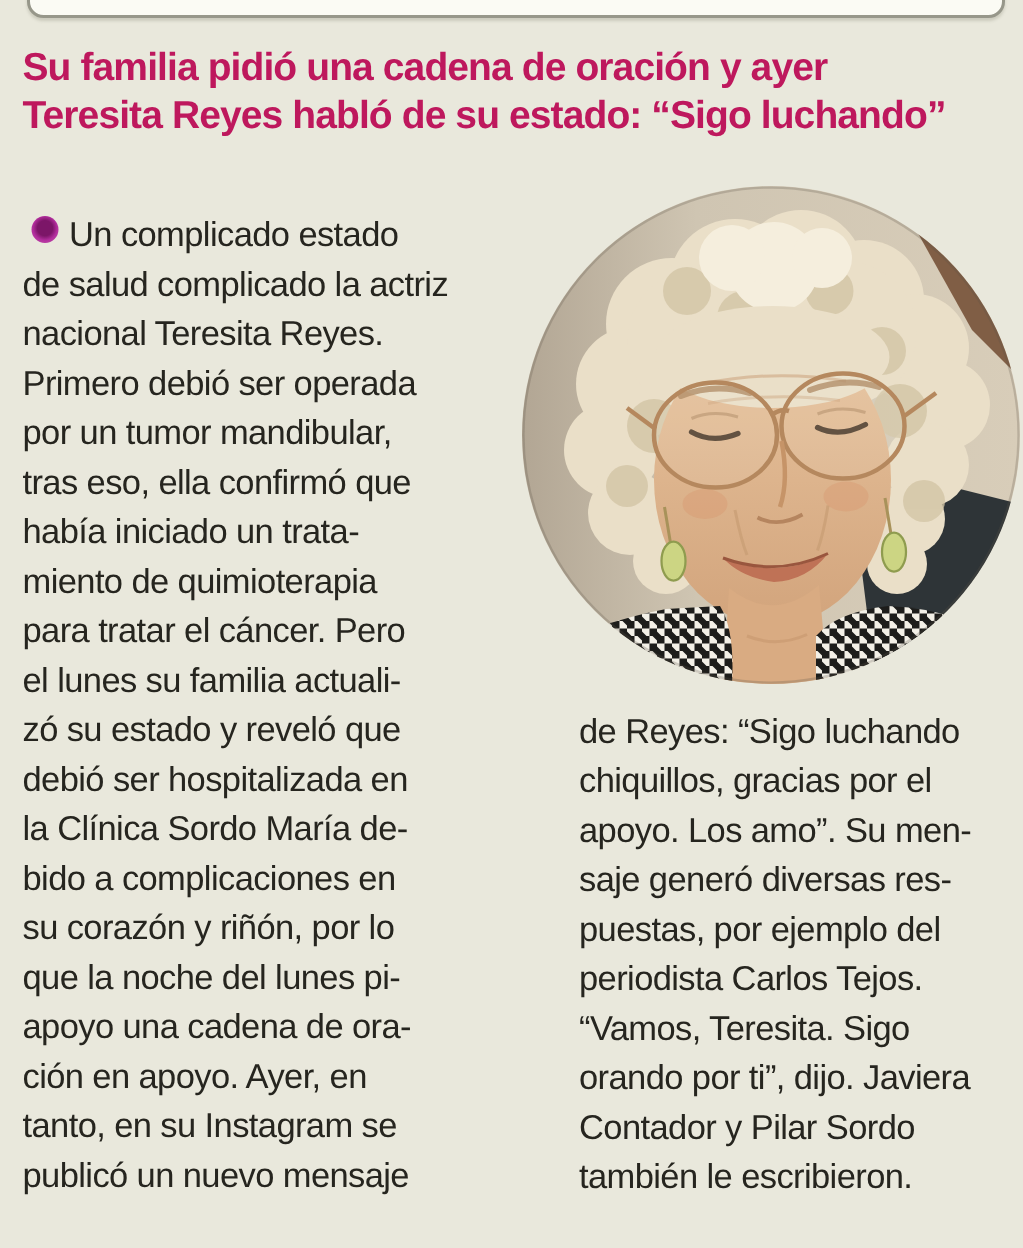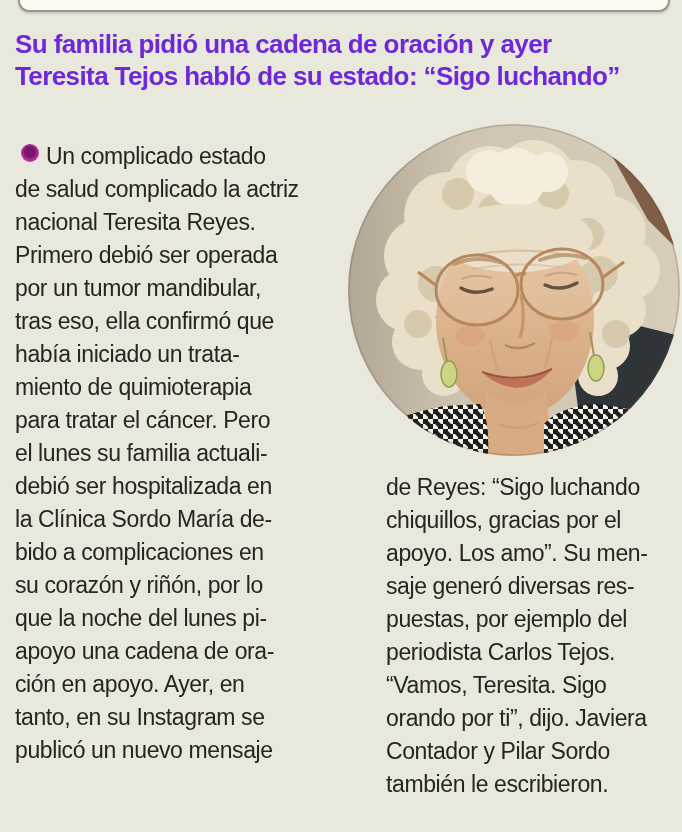--- a/index.html
+++ b/index.html
@@ -14,21 +14,21 @@
   .top-box{
     position:absolute;left:18px;top:-18px;width:648px;height:26px;
     background:#fbfbf4;
     border:2px solid #97978a;
     border-radius:11px;
     box-shadow:0 2px 2px rgba(120,120,100,.25);
   }
   .headline{
     position:absolute;left:15px;top:28px;width:654px;margin:0;
     font-size:26px;line-height:32px;font-weight:700;
-    letter-spacing:-0.6px;color:#6d28d9;
+    letter-spacing:-0.6px;color:#be185d;
   }
   .headline .hl-line{display:block;white-space:nowrap;}
   .bullet{
     position:absolute;left:21px;top:144px;width:18px;height:18px;
     border-radius:50%;
     background:radial-gradient(circle at 50% 45%, #7c1668 0 38%, #b12d9c 60%, #c65bb0 100%);
   }
   .col{
     position:absolute;
     font-size:23px;line-height:33px;letter-spacing:-0.4px;
@@ -45,36 +45,37 @@
 </style>
 </head>
 <body>
 
 <div class="page">
 
   <div class="top-box"></div>
 
   <h1 class="headline">
     <span class="hl-line">Su familia pidió una cadena de oración y ayer</span>
-    <span class="hl-line">Teresita Tejos habló de su estado: “Sigo luchando”</span>
+    <span class="hl-line">Teresita Reyes habló de su estado: “Sigo luchando”</span>
   </h1>
 
   <span class="bullet"></span>
 
   <div class="col col-left">
       <div class="line">Un complicado estado</div>
       <div class="line">de salud complicado la actriz</div>
       <div class="line">nacional Teresita Reyes.</div>
       <div class="line">Primero debió ser operada</div>
       <div class="line">por un tumor mandibular,</div>
       <div class="line">tras eso, ella confirmó que</div>
       <div class="line">había iniciado un trata-</div>
       <div class="line">miento de quimioterapia</div>
       <div class="line">para tratar el cáncer. Pero</div>
       <div class="line">el lunes su familia actuali-</div>
+      <div class="line">zó su estado y reveló que</div>
       <div class="line">debió ser hospitalizada en</div>
       <div class="line">la Clínica Sordo María de-</div>
       <div class="line">bido a complicaciones en</div>
       <div class="line">su corazón y riñón, por lo</div>
       <div class="line">que la noche del lunes pi-</div>
       <div class="line">apoyo una cadena de ora-</div>
       <div class="line">ción en apoyo. Ayer, en</div>
       <div class="line">tanto, en su Instagram se</div>
       <div class="line">publicó un nuevo mensaje</div>
     </div>

